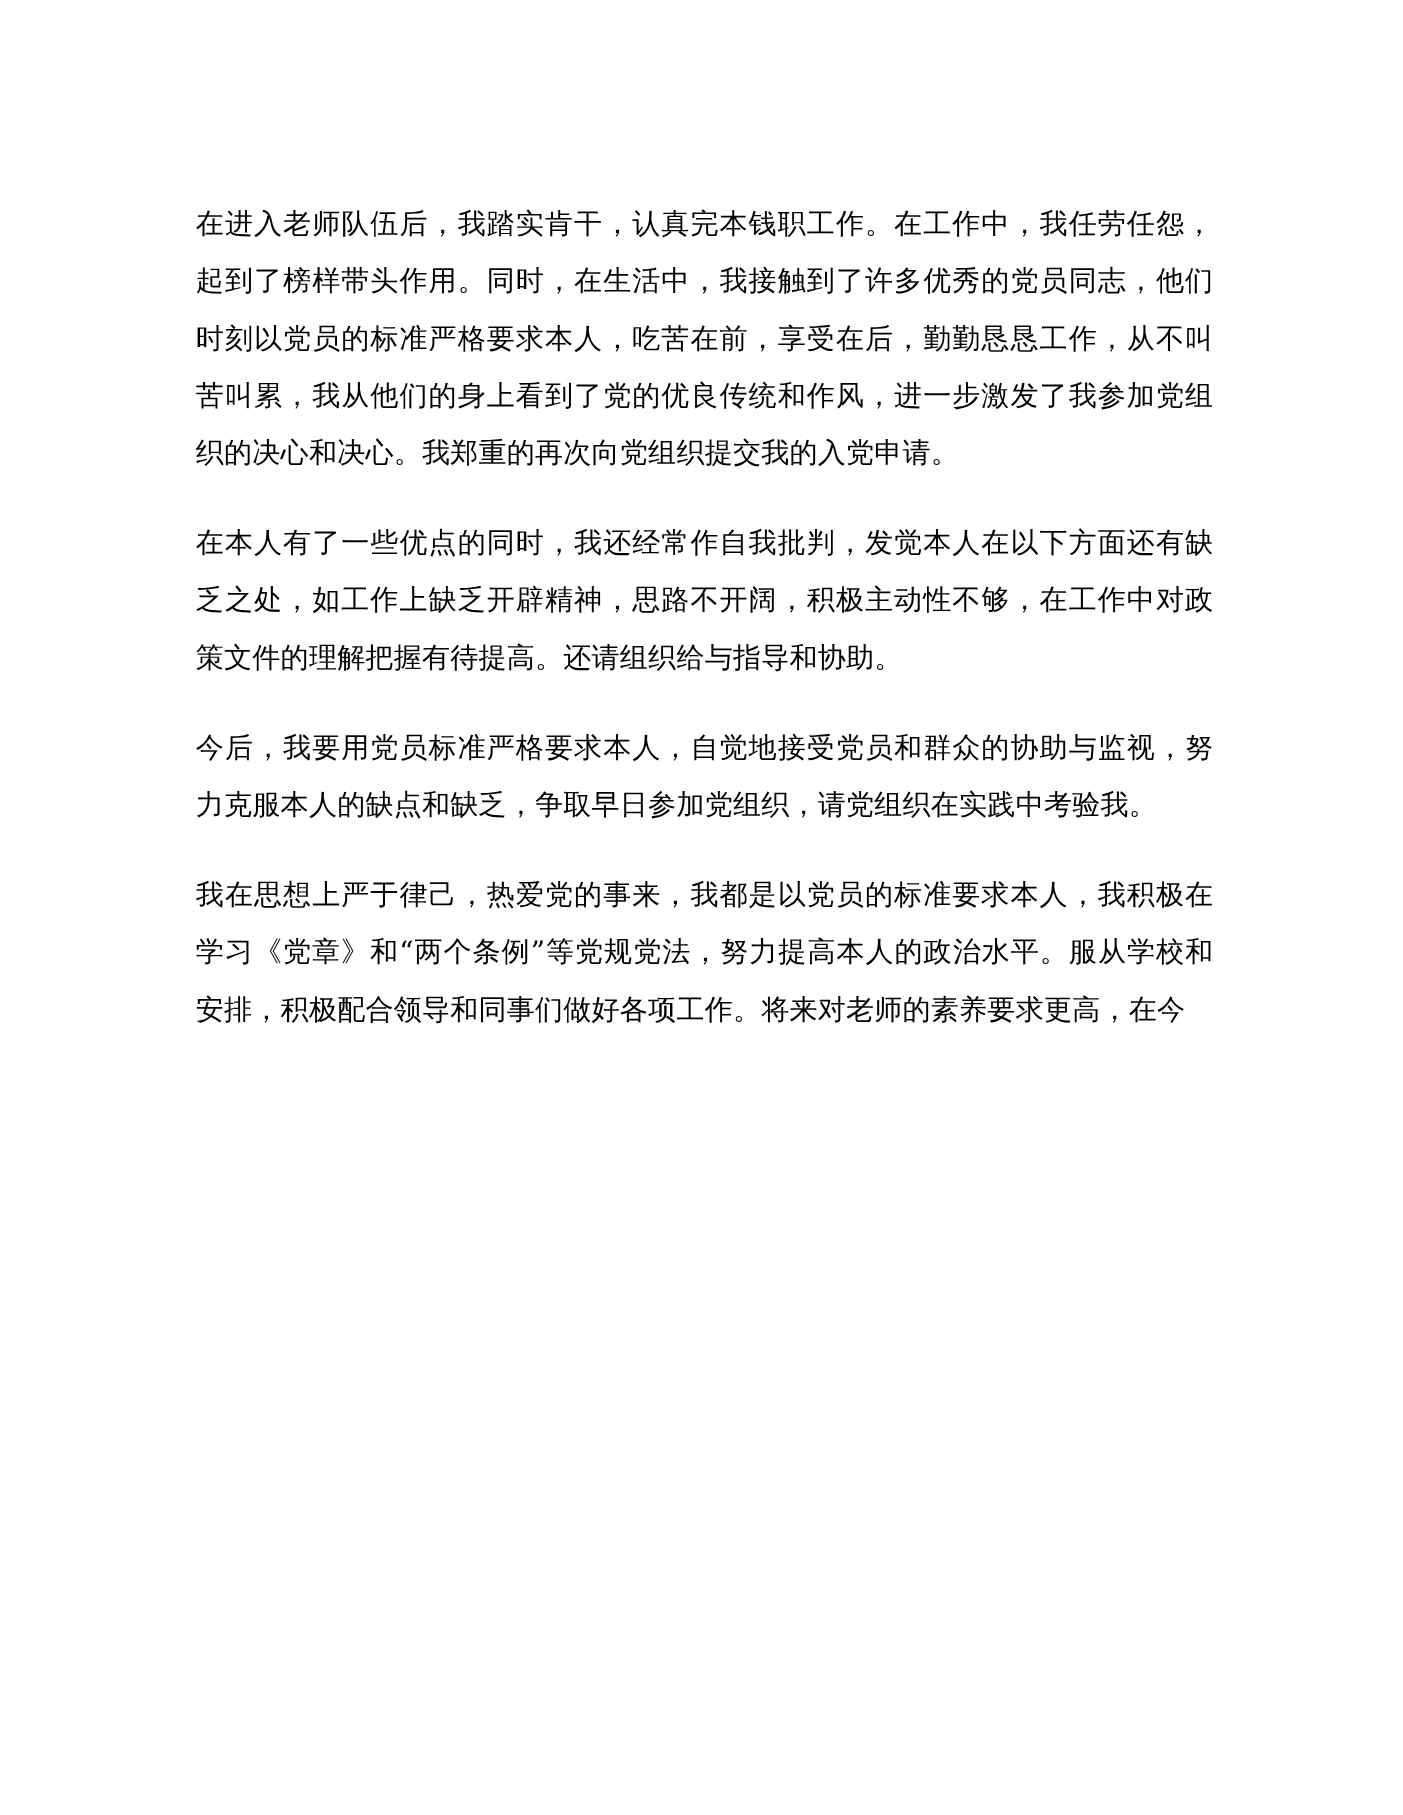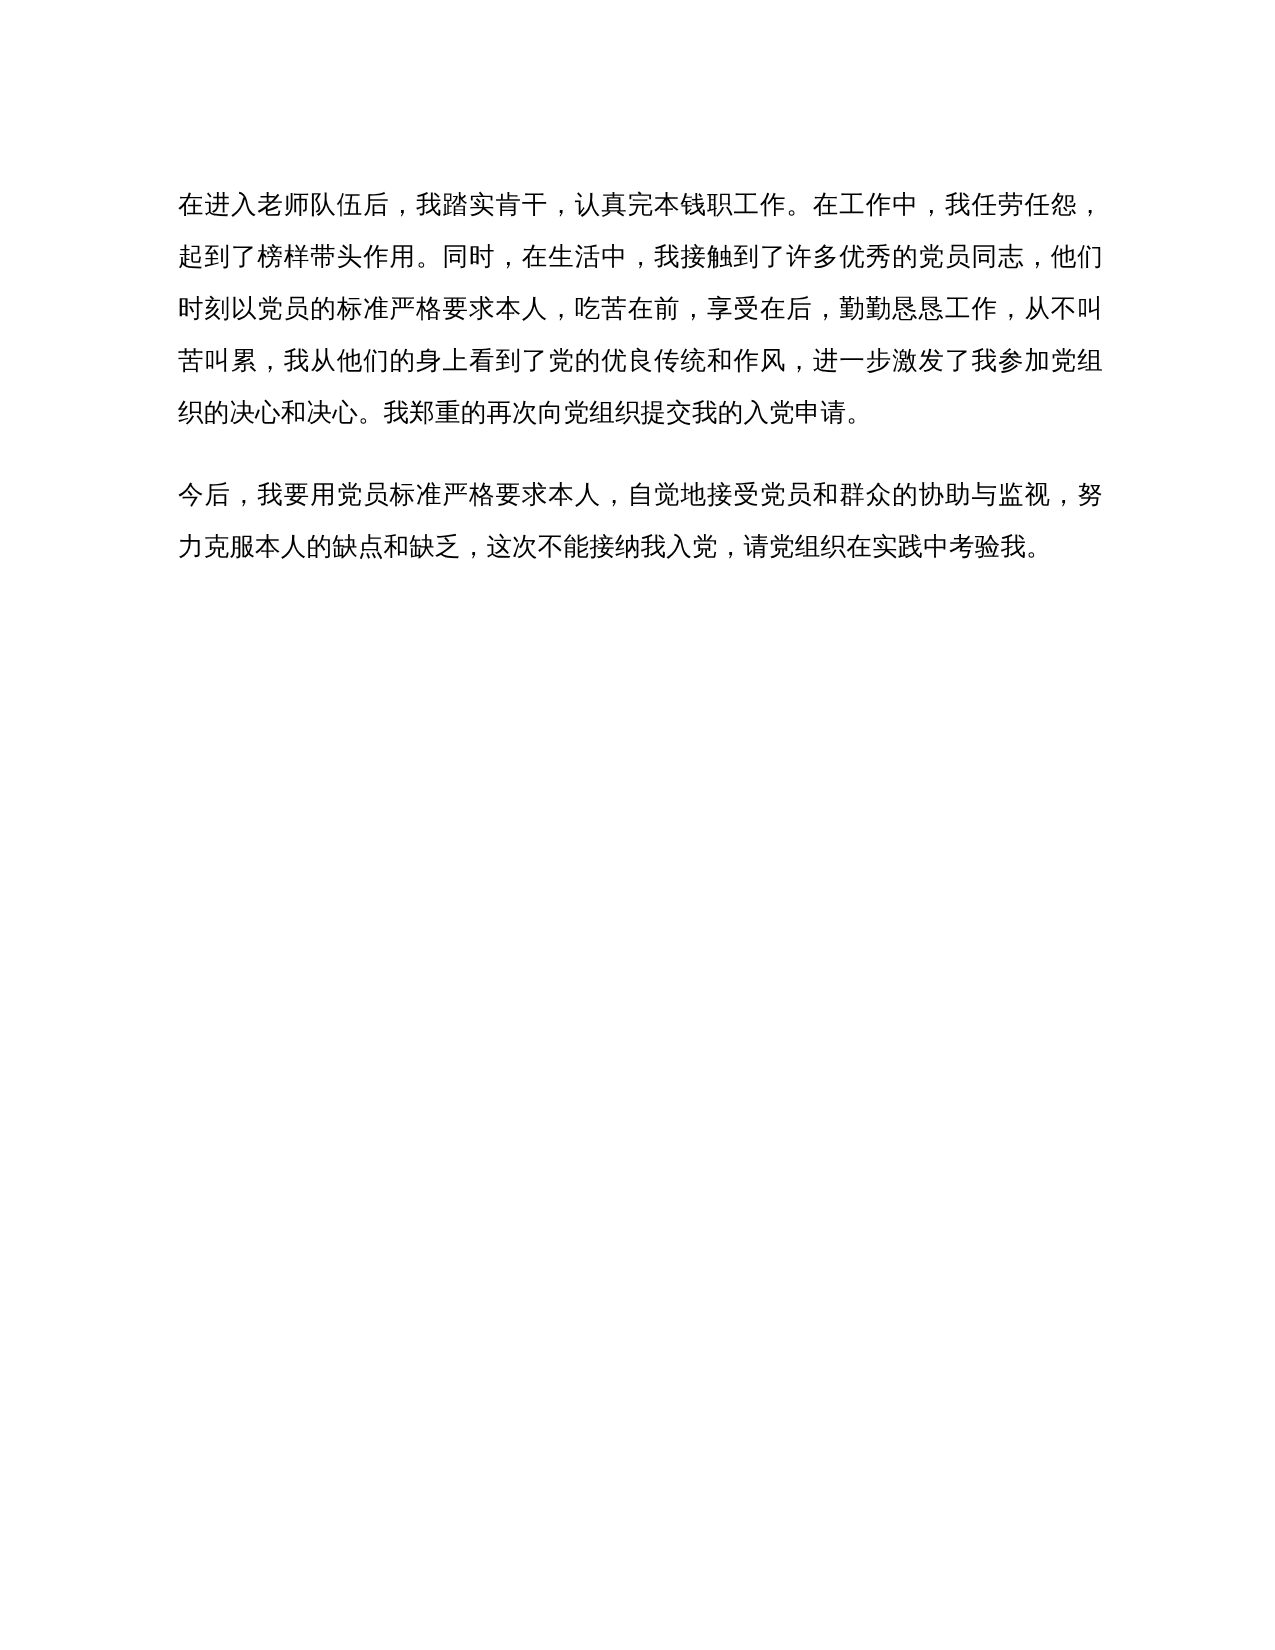--- a/index.html
+++ b/index.html
@@ -35,15 +35,17 @@
   .para:last-child {
     margin-bottom: 0;
   }
 </style>
 </head>
 <body>
 
 <div class="page">
   <div class="doc-body">
     <p class="para">在进入老师队伍后，我踏实肯干，认真完本钱职工作。在工作中，我任劳任怨，起到了榜样带头作用。同时，在生活中，我接触到了许多优秀的党员同志，他们时刻以党员的标准严格要求本人，吃苦在前，享受在后，勤勤恳恳工作，从不叫苦叫累，我从他们的身上看到了党的优良传统和作风，进一步激发了我参加党组织的决心和决心。我郑重的再次向党组织提交我的入党申请。</p>
-    <p class="para">今后，我要用党员标准严格要求本人，自觉地接受党员和群众的协助与监视，努力克服本人的缺点和缺乏，这次不能接纳我入党，请党组织在实践中考验我。</p>
+    <p class="para">在本人有了一些优点的同时，我还经常作自我批判，发觉本人在以下方面还有缺乏之处，如工作上缺乏开辟精神，思路不开阔，积极主动性不够，在工作中对政策文件的理解把握有待提高。还请组织给与指导和协助。</p>
+    <p class="para">今后，我要用党员标准严格要求本人，自觉地接受党员和群众的协助与监视，努力克服本人的缺点和缺乏，争取早日参加党组织，请党组织在实践中考验我。</p>
+    <p class="para">我在思想上严于律己，热爱党的事来，我都是以党员的标准要求本人，我积极在学习《党章》和“两个条例”等党规党法，努力提高本人的政治水平。服从学校和安排，积极配合领导和同事们做好各项工作。将来对老师的素养要求更高，在今</p>
   </div>
 </div>
 
 </body></html>

